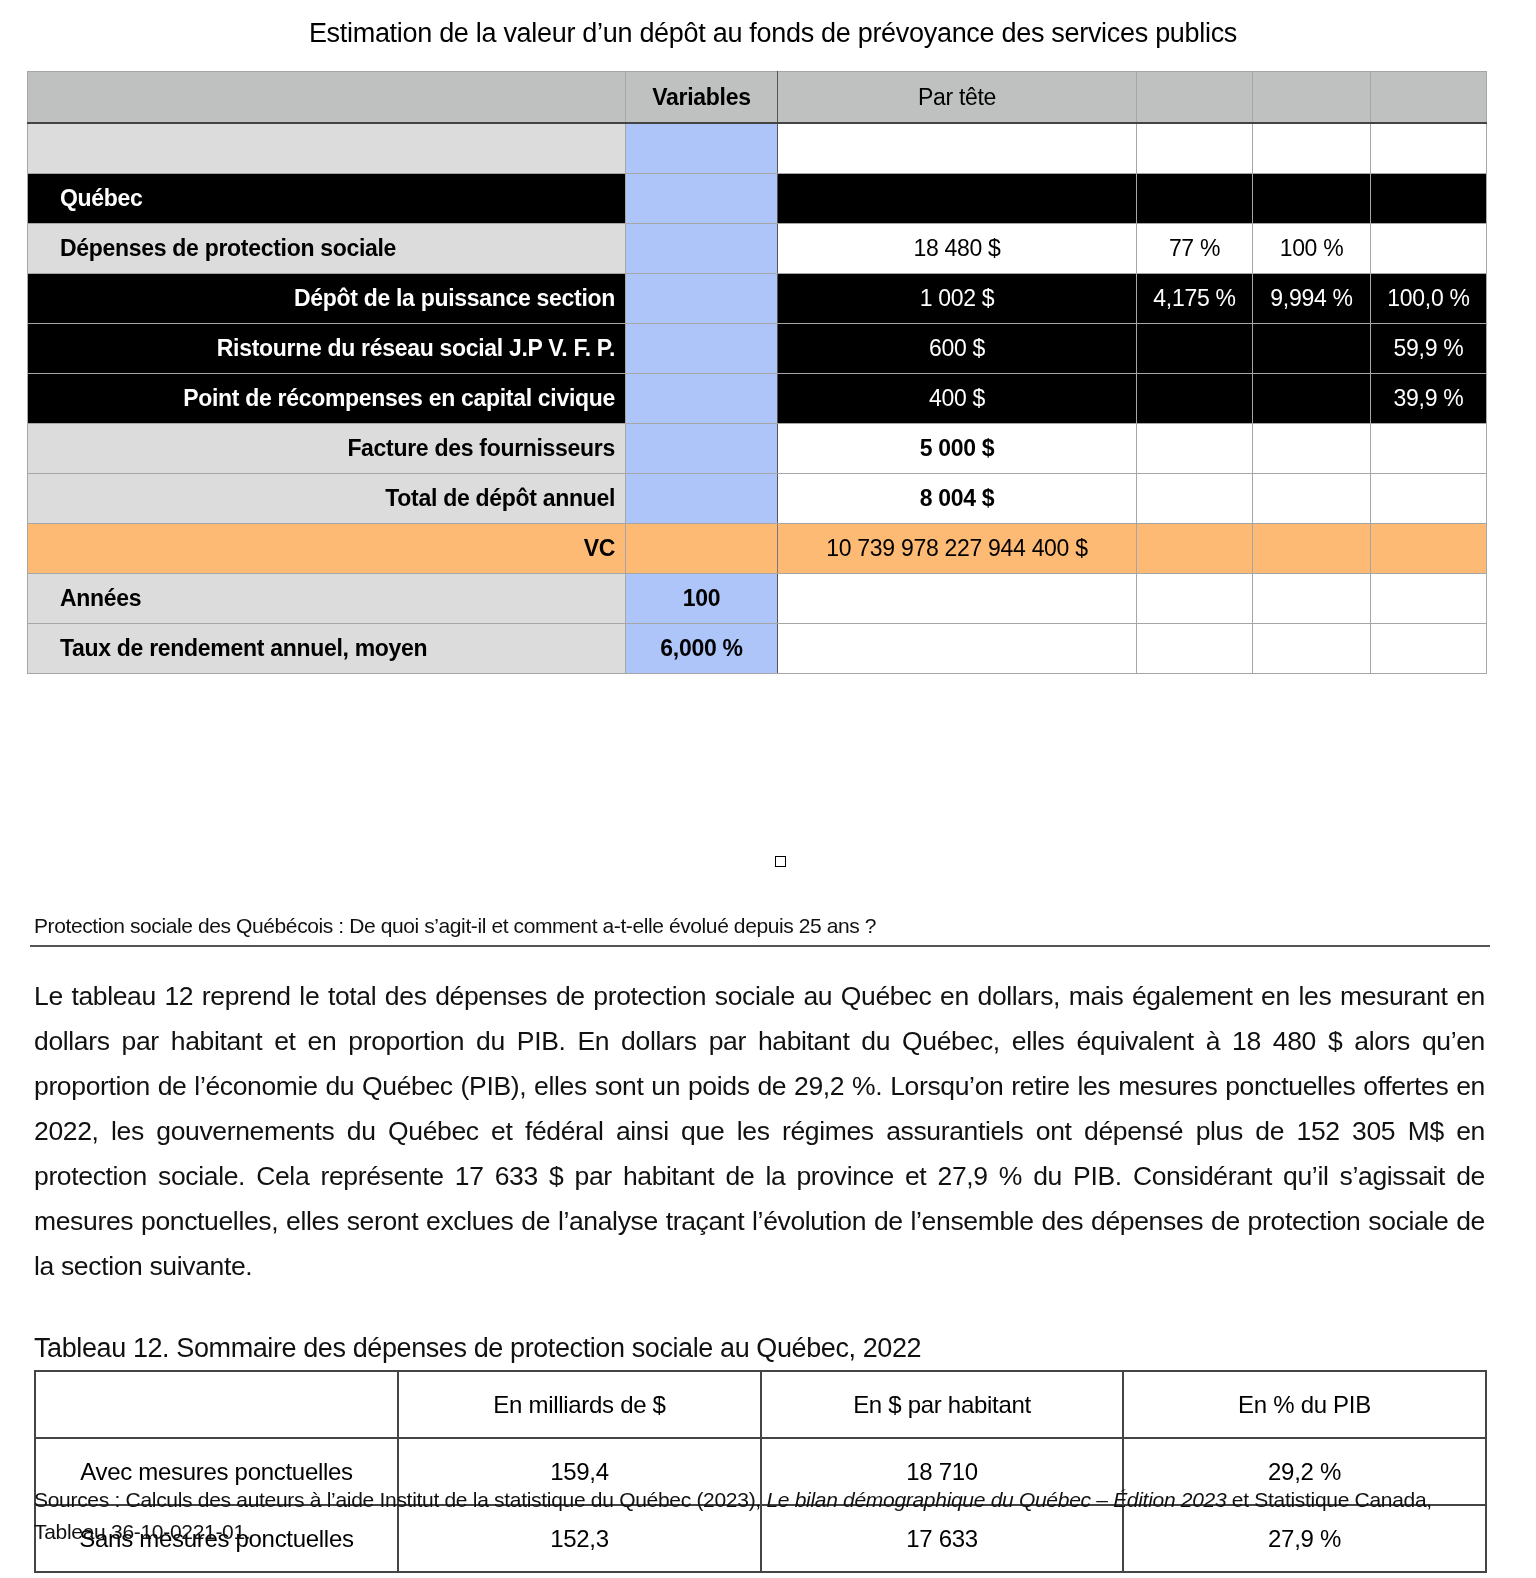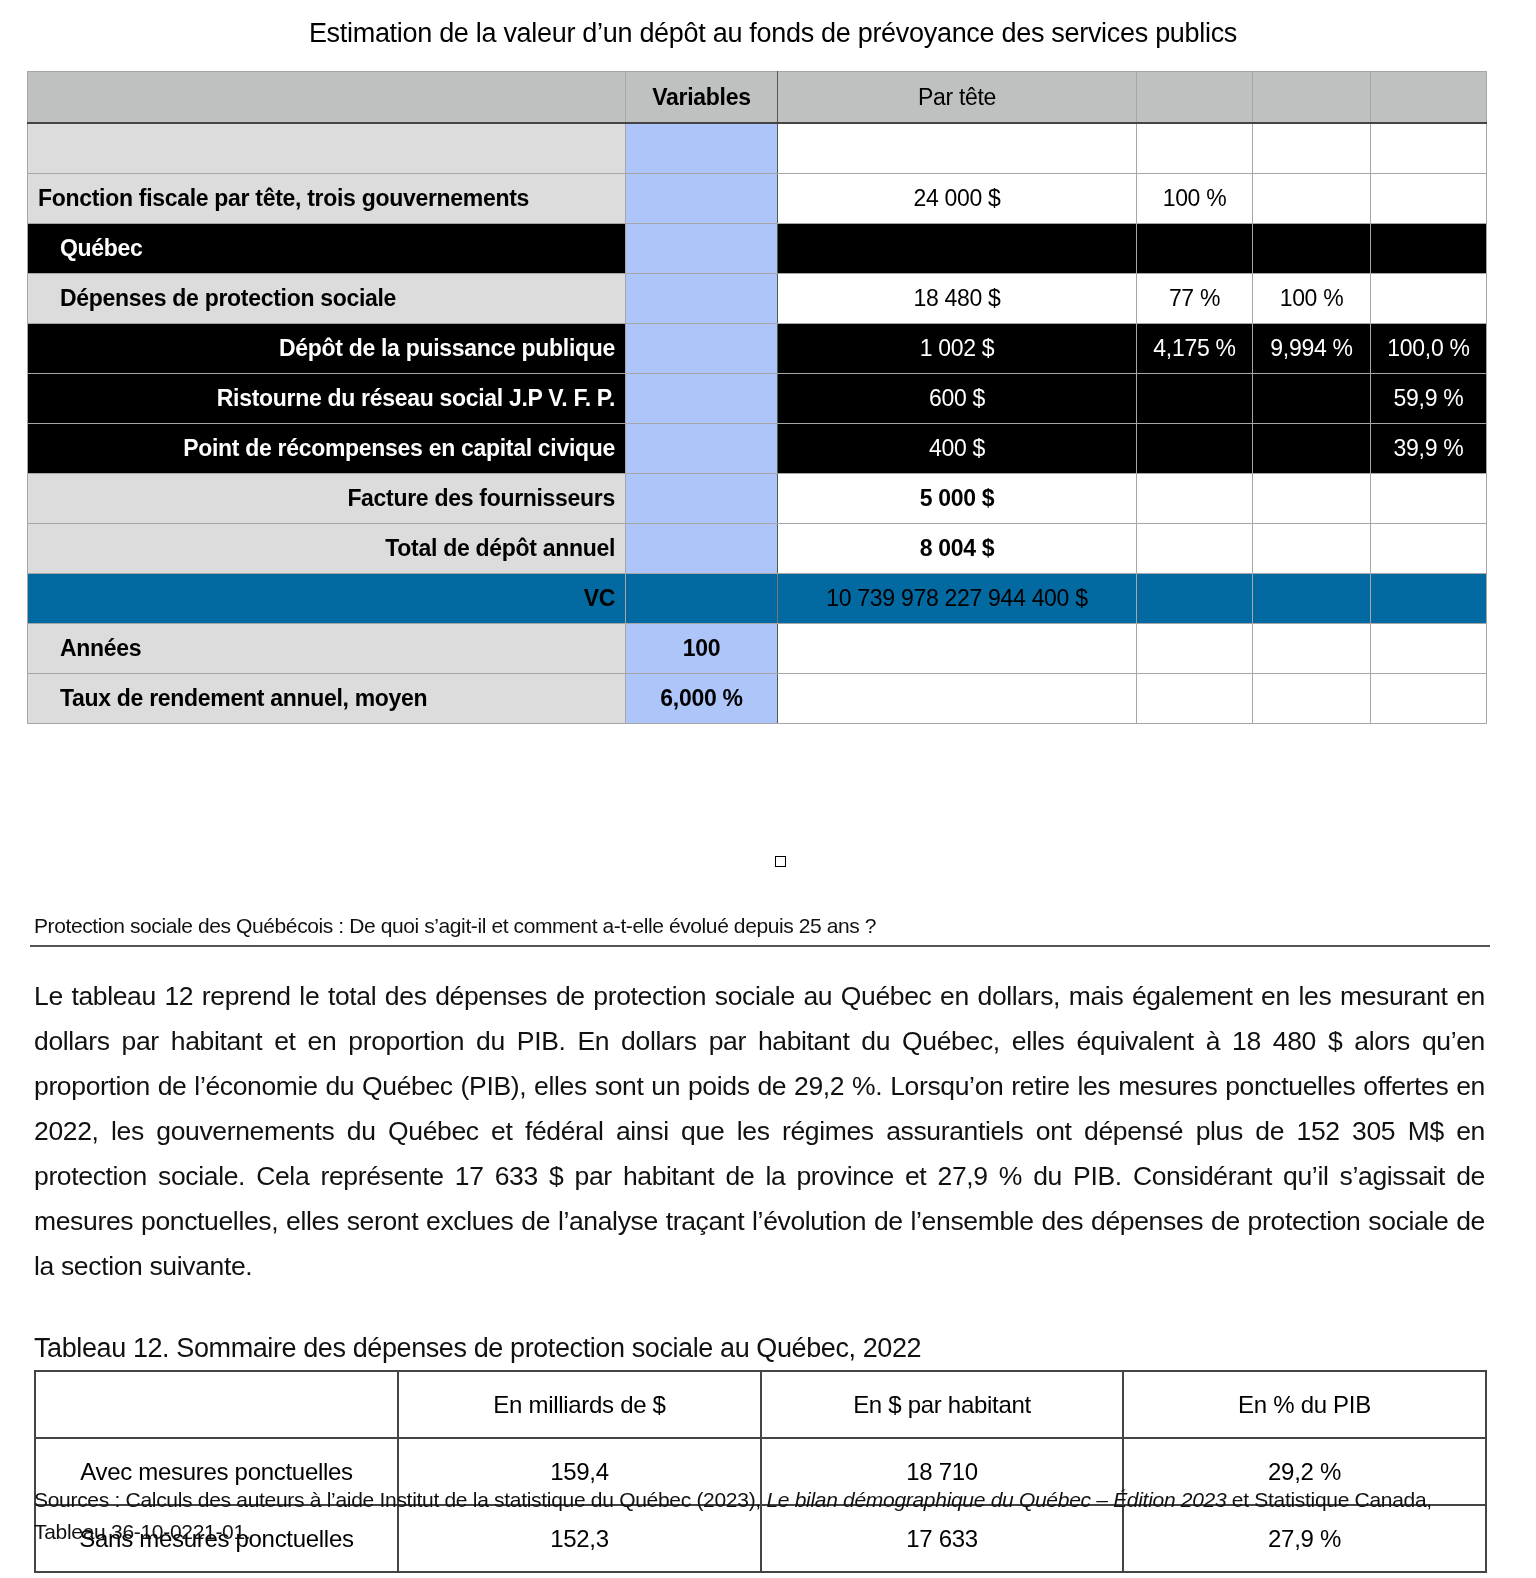--- a/index.html
+++ b/index.html
@@ -14,21 +14,21 @@
   table.calc td.c1.ind { padding-left: 32px; }
   table.calc td.c1.r { text-align: right; padding-right: 10px; padding-left: 0; }
   table.calc td.var { background: #aec5fa; text-align: center; font-weight: bold; border-right: 1px solid #555; }
   table.calc td.num { text-align: center; }
   table.calc td.b { font-weight: bold; }
   tr.light td { background: #dcdcdc; }
   tr.light td.w { background: #ffffff; }
   tr.black td { background: #000; color: #fff; }
   tr.black td.var { background: #aec5fa; color: #000; }
   tr.va td { background: #77d2f7; }
-  tr.vc td { background: #0369a1; }
+  tr.vc td { background: #fdba74; }
 
   .marker { position: absolute; left: 775px; top: 856px; width: 9px; height: 9px; border: 1px solid #000; background: #fff; }
 
   .running-head { position: absolute; left: 34px; top: 914px; font-family: "Liberation Sans", sans-serif; font-size: 21px; color: #111; letter-spacing: -0.4px; }
   .rule { position: absolute; left: 30px; top: 945px; width: 1460px; height: 2px; background: #555; }
 
   .para { position: absolute; left: 34px; top: 974px; width: 1451px; font-family: "Liberation Sans", sans-serif; font-size: 26.5px; line-height: 45px; text-align: justify; color: #111; letter-spacing: -0.35px; }
 
   .t12-caption { position: absolute; left: 34px; top: 1333px; font-size: 27px; color: #111; letter-spacing: -0.4px; }
   table.t12 { position: absolute; left: 34px; top: 1370px; border-collapse: collapse; table-layout: fixed; width: 1451px; }
@@ -60,46 +60,38 @@
     <td></td>
   </tr>
   <tr class="light">
     <td class="c1"></td>
     <td class="var"></td>
     <td class="num w"></td>
     <td class="num w"></td>
     <td class="num w"></td>
     <td class="num w"></td>
   </tr>
-  <tr class="light">
-    <td class="c1">Fonction fiscale par tête, trois gouvernements</td>
-    <td class="var"></td>
-    <td class="num w">24 000 $</td>
-    <td class="num w">100 %</td>
-    <td class="num w"></td>
-    <td class="num w"></td>
-  </tr>
   <tr class="black">
     <td class="c1 ind">Québec</td>
     <td class="var"></td>
     <td class="num"></td>
     <td class="num"></td>
     <td class="num"></td>
     <td class="num"></td>
   </tr>
   <tr class="light">
     <td class="c1 ind">Dépenses de protection sociale</td>
     <td class="var"></td>
     <td class="num w">18 480 $</td>
     <td class="num w">77 %</td>
     <td class="num w">100 %</td>
     <td class="num w"></td>
   </tr>
   <tr class="black">
-    <td class="c1 r">Dépôt de la puissance publique</td>
+    <td class="c1 r">Dépôt de la puissance section</td>
     <td class="var"></td>
     <td class="num">1 002 $</td>
     <td class="num">4,175 %</td>
     <td class="num">9,994 %</td>
     <td class="num">100,0 %</td>
   </tr>
   <tr class="black">
     <td class="c1 r">Ristourne du réseau social J.P V. F. P.</td>
     <td class="var"></td>
     <td class="num">600 $</td>

